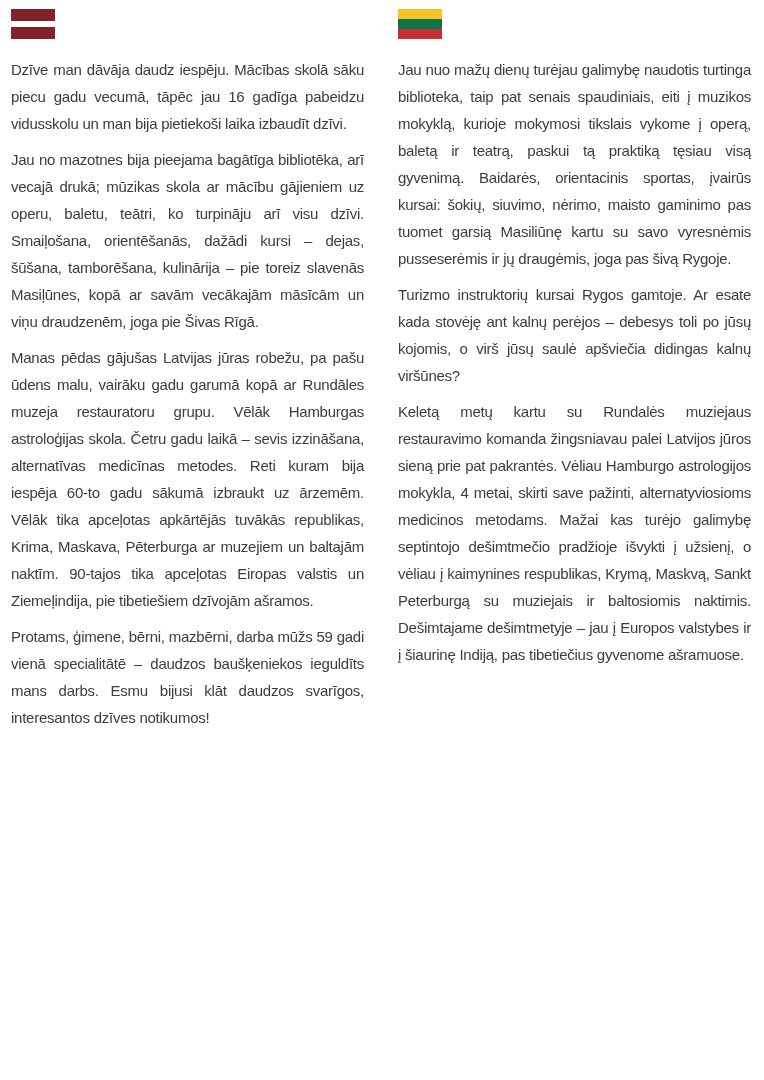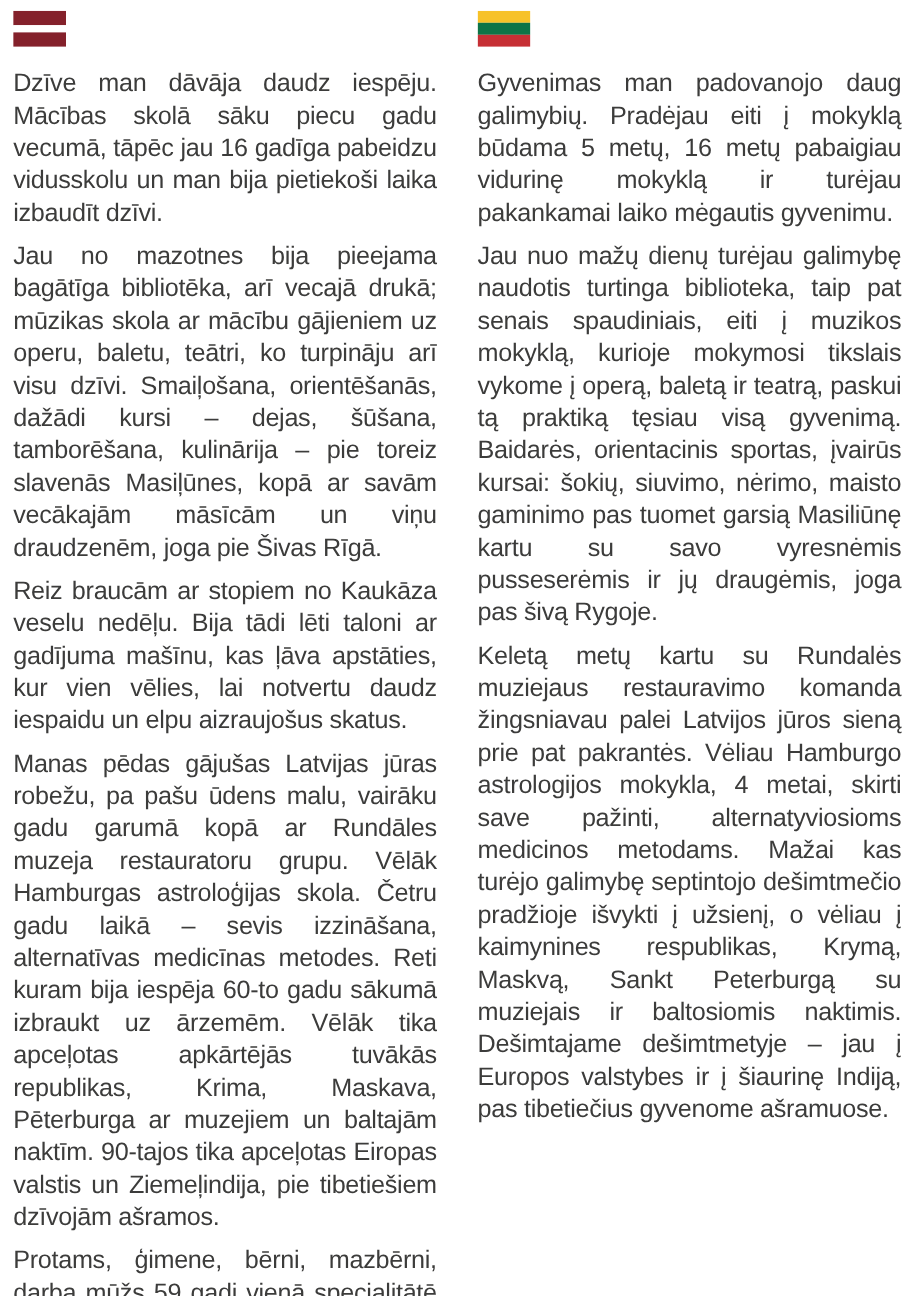--- a/index.html
+++ b/index.html
@@ -34,21 +34,21 @@
   }
   .flag .stripe { width: 100%; }
   .flag-lv .stripe-1 { height: 12px; }
   .flag-lv .stripe-2 { height: 6px; }
   .flag-lv .stripe-3 { height: 12px; }
   .flag-lt .stripe-1 { height: 10px; }
   .flag-lt .stripe-2 { height: 10px; }
   .flag-lt .stripe-3 { height: 10px; }
   .column p {
     margin: 0 0 9px 0;
-    font-size: 21px;
+    font-size: 15px;
     line-height: 27px;
     letter-spacing: -0.25px;
     color: #3c3c3b;
     text-align: justify;
     text-justify: inter-word;
   }
   .column p:last-child { margin-bottom: 0; }
 </style>
 </head>
 <body>
@@ -56,29 +56,28 @@
 <div class="page">
 
   <div class="column">
     <div class="flag flag-lv">
       <div class="stripe stripe-1" style="background: rgb(132, 33, 43);"></div>
       <div class="stripe stripe-2" style="background: rgb(255, 255, 255);"></div>
       <div class="stripe stripe-3" style="background: rgb(132, 33, 43);"></div>
     </div>
     <p>Dzīve man dāvāja daudz iespēju. Mācības skolā sāku piecu gadu vecumā, tāpēc jau 16 gadīga pabeidzu vidusskolu un man bija pietiekoši laika izbaudīt dzīvi.</p>
     <p>Jau no mazotnes bija pieejama bagātīga bibliotēka, arī vecajā drukā; mūzikas skola ar mācību gājieniem uz operu, baletu, teātri, ko turpināju arī visu dzīvi. Smaiļošana, orientēšanās, dažādi kursi – dejas, šūšana, tamborēšana, kulinārija – pie toreiz slavenās Masiļūnes, kopā ar savām vecākajām māsīcām un viņu draudzenēm, joga pie Šivas Rīgā.</p>
-    <p>Reiz braucām ar stopiem no Kaukāza veselu nedēļu. Bija tādi lēti taloni ar gadījuma mašīnu, kas ļāva apstāties, kur vien vēlies, lai notvertu daudz iespaidu un elpu aizraujošus skatus.</p>
     <p>Manas pēdas gājušas Latvijas jūras robežu, pa pašu ūdens malu, vairāku gadu garumā kopā ar Rundāles muzeja restauratoru grupu. Vēlāk Hamburgas astroloģijas skola. Četru gadu laikā – sevis izzināšana, alternatīvas medicīnas metodes. Reti kuram bija iespēja 60-to gadu sākumā izbraukt uz ārzemēm. Vēlāk tika apceļotas apkārtējās tuvākās republikas, Krima, Maskava, Pēterburga ar muzejiem un baltajām naktīm. 90-tajos tika apceļotas Eiropas valstis un Ziemeļindija, pie tibetiešiem dzīvojām ašramos.</p>
     <p>Protams, ģimene, bērni, mazbērni, darba mūžs 59 gadi vienā specialitātē – daudzos baušķeniekos ieguldīts mans darbs. Esmu bijusi klāt daudzos svarīgos, interesantos dzīves notikumos!</p>
   </div>
 
   <div class="column">
     <div class="flag flag-lt">
       <div class="stripe stripe-1" style="background: rgb(247, 194, 40);"></div>
       <div class="stripe stripe-2" style="background: rgb(13, 116, 71);"></div>
       <div class="stripe stripe-3" style="background: rgb(198, 47, 53);"></div>
     </div>
-    <p>Gyvenimas man padovanojo daug galimybių. Pradėjau eiti į mokyklą būdama 5 metų, 16 metų pabaigiau vidurinę mokyklą ir turėjau pakankamai laiko mėgautis gyvenimu.</p>
     <p>Jau nuo mažų dienų turėjau galimybę naudotis turtinga biblioteka, taip pat senais spaudiniais, eiti į muzikos mokyklą, kurioje mokymosi tikslais vykome į operą, baletą ir teatrą, paskui tą praktiką tęsiau visą gyvenimą. Baidarės, orientacinis sportas, įvairūs kursai: šokių, siuvimo, nėrimo, maisto gaminimo pas tuomet garsią Masiliūnę kartu su savo vyresnėmis pusseserėmis ir jų draugėmis, joga pas šivą Rygoje.</p>
+    <p>Turizmo instruktorių kursai Rygos gamtoje. Ar esate kada stovėję ant kalnų perėjos – debesys toli po jūsų kojomis, o virš jūsų saulė apšviečia didingas kalnų viršūnes?</p>
     <p>Keletą metų kartu su Rundalės muziejaus restauravimo komanda žingsniavau palei Latvijos jūros sieną prie pat pakrantės. Vėliau Hamburgo astrologijos mokykla, 4 metai, skirti save pažinti, alternatyviosioms medicinos metodams. Mažai kas turėjo galimybę septintojo dešimtmečio pradžioje išvykti į užsienį, o vėliau į kaimynines respublikas, Krymą, Maskvą, Sankt Peterburgą su muziejais ir baltosiomis naktimis. Dešimtajame dešimtmetyje – jau į Europos valstybes ir į šiaurinę Indiją, pas tibetiečius gyvenome ašramuose.</p>
   </div>
 
 </div>
 
 </body></html>

